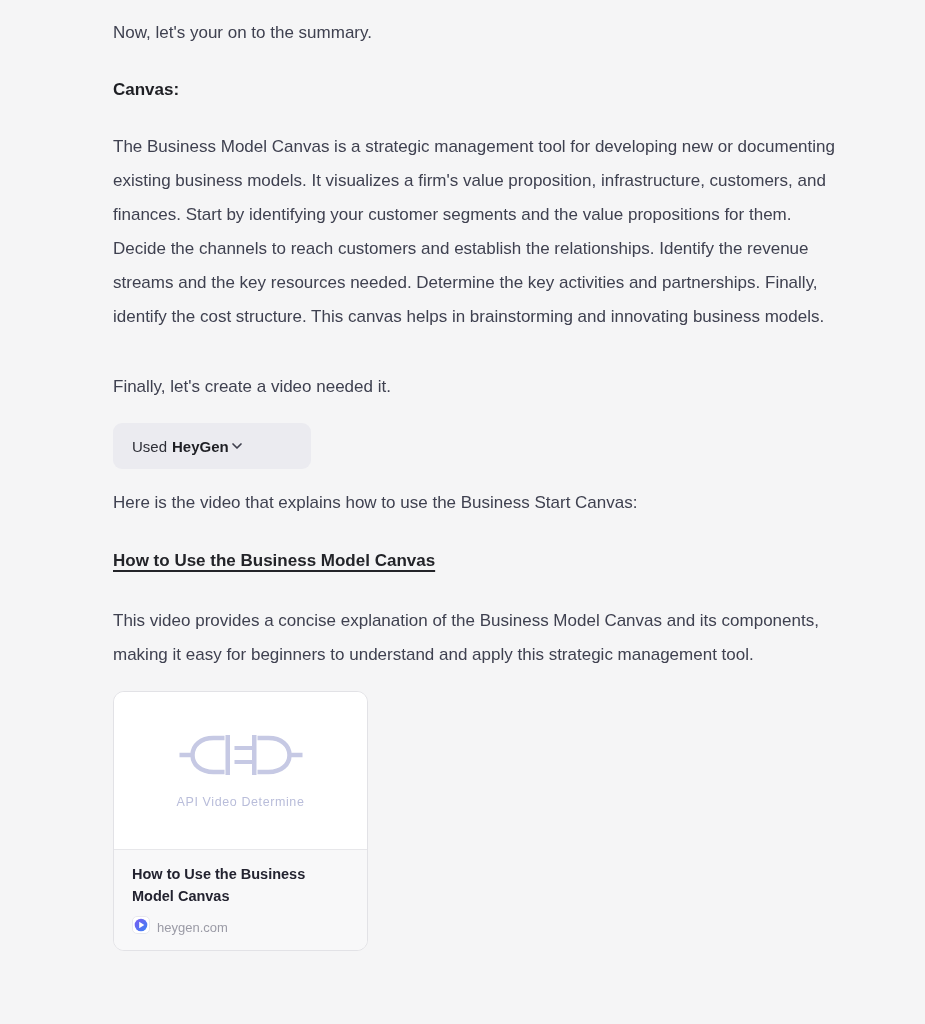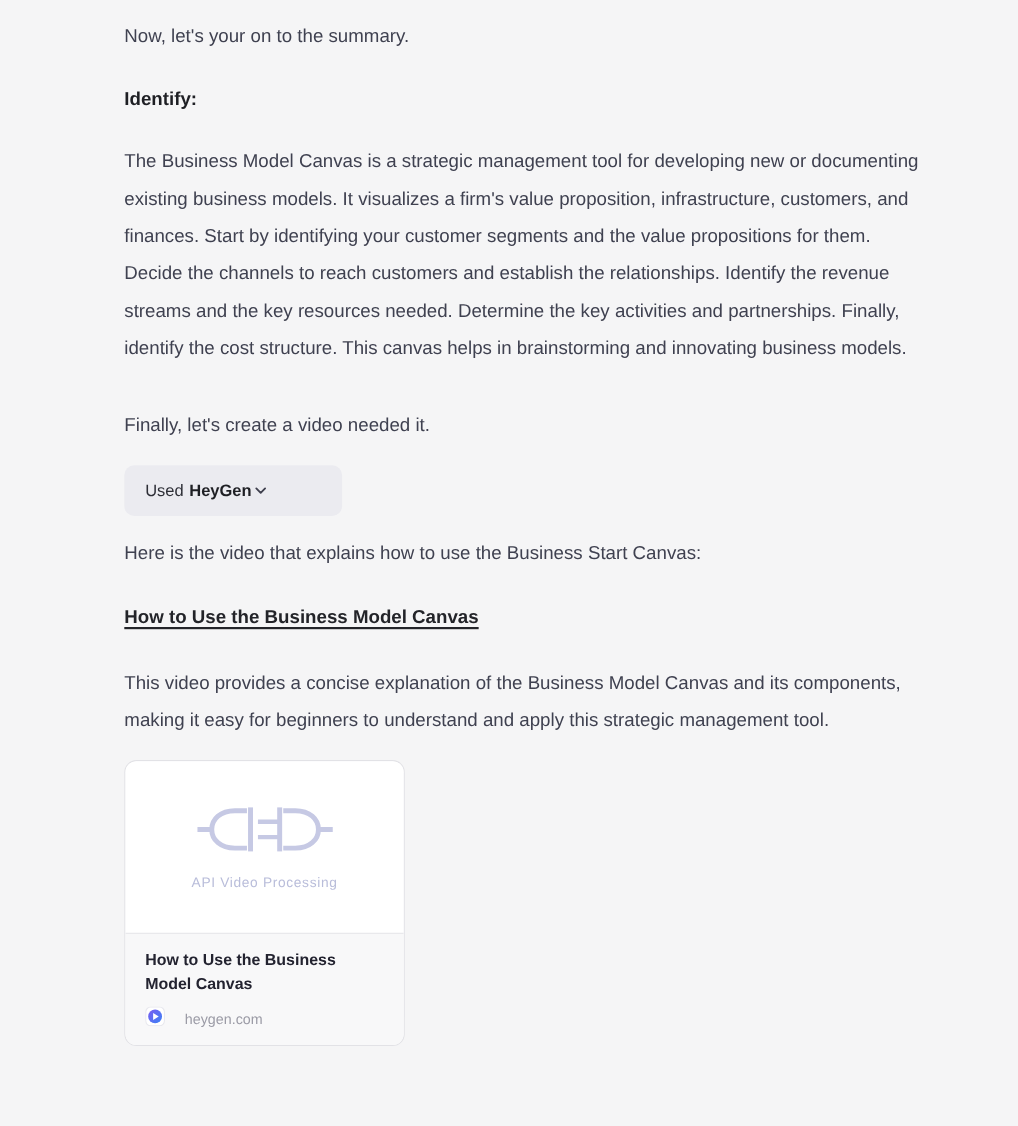--- a/index.html
+++ b/index.html
@@ -100,35 +100,35 @@
     font-size: 14.5px;
     line-height: 22px;
     font-weight: 600;
     color: #232330;
     margin-bottom: 9px;
     max-width: 210px;
   }
   .card-source {
     display: flex;
     align-items: center;
-    gap: 18px;
+    gap: 7px;
   }
   .card-domain {
     font-size: 13px;
     color: #9b9ba6;
   }
 </style>
 </head>
 <body>
 
 <div class="message">
 
   <p class="txt mb-line">Now, let's your on to the summary.</p>
 
-  <p class="heading">Identify:</p>
+  <p class="heading">Canvas:</p>
 
   <p class="txt mb-para">The Business Model Canvas is a strategic management tool for developing new or documenting existing business models. It visualizes a firm's value proposition, infrastructure, customers, and finances. Start by identifying your customer segments and the value propositions for them. Decide the channels to reach customers and establish the relationships. Identify the revenue streams and the key resources needed. Determine the key activities and partnerships. Finally, identify the cost structure. This canvas helps in brainstorming and innovating business models.</p>
 
   <p class="txt mb-small">Finally, let's create a video needed it.</p>
 
   <button class="plugin-btn">
     <span class="btn-text">
       <span>Used</span>
       <span class="plugin-name">HeyGen</span>
     </span>
@@ -156,21 +156,21 @@
             <path d="M92 12 H70 C44 12 28 27 28 46 C28 65 44 80 70 80 H92"></path>
             <path d="M112 32 H150" stroke-width="8"></path>
             <path d="M112 60 H150" stroke-width="8"></path>
             <path d="M158 12 H180 C206 12 222 27 222 46 C222 65 206 80 180 80 H158"></path>
             <path d="M222 46 H248"></path>
           </g>
           <rect x="94" y="6" width="9" height="80" fill="#c6c9e4"></rect>
           <rect x="147" y="6" width="9" height="80" fill="#c6c9e4"></rect>
         </svg>
       </span>
-      <span class="thumb-label">API Video Processing</span>
+      <span class="thumb-label">API Video Determine</span>
     </div>
     <div class="card-info">
       <div class="card-title">How to Use the Business Model Canvas</div>
       <div class="card-source">
         <span>
           <svg width="18" height="18" viewBox="0 0 18 18">
             <defs>
               <linearGradient id="hg" x1="0" y1="0" x2="1" y2="1">
                 <stop offset="0" stop-color="#7a5cf0"></stop>
                 <stop offset="1" stop-color="#3b82f6"></stop>

